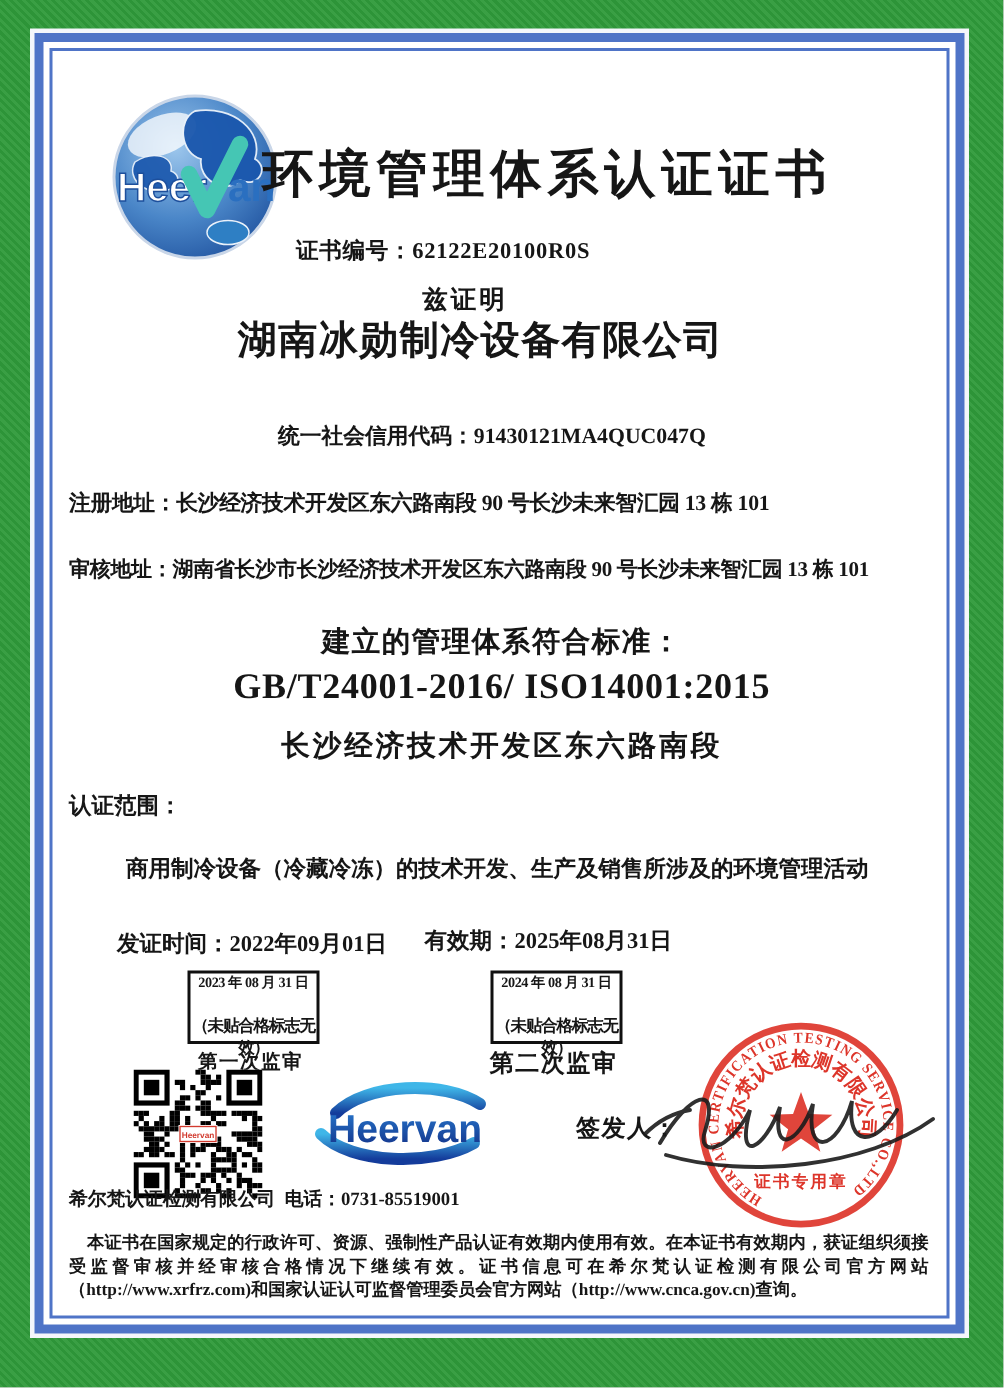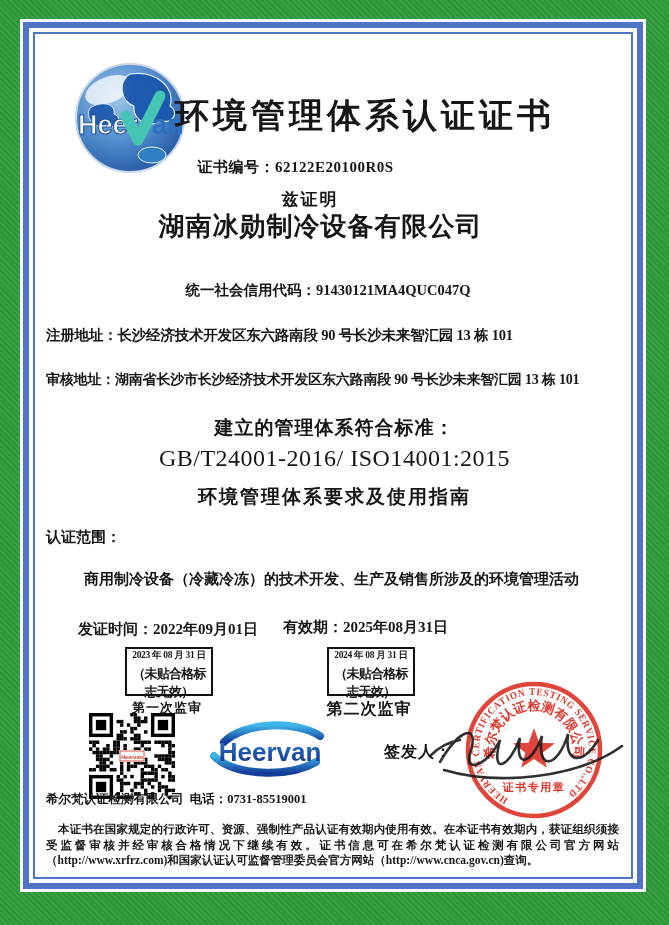--- a/index.html
+++ b/index.html
@@ -21,29 +21,29 @@
   .pre{white-space:pre;}
 
   .title{top:93px;left:150px;width:430px;font-size:34px;font-weight:bold;letter-spacing:4px;}
   .certno{top:158px;left:0;width:591px;font-size:15px;font-weight:bold;letter-spacing:.5px;}
   .hereby{top:188px;left:0;width:620px;font-size:17px;font-weight:bold;letter-spacing:2px;}
   .company{top:209px;left:0;width:641px;font-size:26px;font-weight:bold;letter-spacing:1px;}
   .credit{top:281px;left:0;width:656px;font-size:14.5px;font-weight:bold;}
   .regaddr{top:326px;left:46px;font-size:14.5px;font-weight:bold;letter-spacing:-.2px;}
   .auditaddr{top:371px;left:46px;font-size:14px;font-weight:bold;letter-spacing:-.2px;}
   .stdhead{top:415px;left:0;width:669px;font-size:19px;font-weight:bold;letter-spacing:1px;}
-  .stdcode{top:445px;left:0;width:669px;font-size:24px;font-weight:normal;letter-spacing:.5px;}
+  .stdcode{top:445px;left:0;width:669px;font-size:24px;font-weight:bold;letter-spacing:.5px;}
   .stdname{top:484px;left:0;width:669px;font-size:19px;font-weight:bold;letter-spacing:2px;}
   .scopelabel{top:528px;left:46px;font-size:15px;font-weight:bold;}
   .scopetext{top:570px;left:84px;font-size:15px;font-weight:bold;}
   .issue{top:620px;left:78px;font-size:15px;font-weight:bold;}
   .valid{top:618px;left:283px;font-size:15px;font-weight:bold;}
   .datebox{position:absolute;width:84px;height:45px;border:2px solid #101010;text-align:center;background:#fff;}
   .datebox .d{font-size:9.5px;font-weight:bold;white-space:pre;letter-spacing:-.3px;}
-  .datebox .n{font-size:13px;font-weight:bold;margin-top:3px;letter-spacing:-.8px;}
+  .datebox .n{font-size:11px;font-weight:bold;margin-top:14px;letter-spacing:-.8px;}
   .box1{left:125px;top:647px;}
   .box2{left:327px;top:647px;}
   .cap1{top:699px;left:109px;width:116px;font-size:13px;font-weight:bold;letter-spacing:1px;}
   .cap2{top:699px;left:311px;width:116px;font-size:16px;font-weight:bold;letter-spacing:1px;}
   .signer{top:742px;left:384px;font-size:16px;font-weight:bold;letter-spacing:1px;}
   .contact{top:791px;left:46px;font-size:12.5px;font-weight:bold;}
   .addrline{top:806px;left:46px;font-size:12px;font-weight:bold;}
   .legal{position:absolute;top:822px;left:46px;width:573px;font-size:11.5px;font-weight:bold;
          line-height:15.5px;text-indent:12px;text-align:justify;white-space:normal;}
   svg{display:block;}
@@ -82,21 +82,21 @@
   <div class="abs ctr company">湖南冰勋制冷设备有限公司</div>
   <div class="abs ctr credit">
     <span>统一社会信用代码：</span><span>91430121MA4QUC047Q</span>
   </div>
 
   <div class="abs regaddr">注册地址：长沙经济技术开发区东六路南段 90 号长沙未来智汇园 13 栋 101</div>
   <div class="abs auditaddr">审核地址：湖南省长沙市长沙经济技术开发区东六路南段 90 号长沙未来智汇园 13 栋 101</div>
 
   <div class="abs ctr stdhead">建立的管理体系符合标准：</div>
   <div class="abs ctr stdcode">GB/T24001-2016/ ISO14001:2015</div>
-  <div class="abs ctr stdname">环境管理体系要求及使用指南</div>
+  <div class="abs ctr stdname">长沙经济技术开发区东六路南段</div>
 
   <div class="abs scopelabel">认证范围：</div>
   <div class="abs scopetext">商用制冷设备（冷藏冷冻）的技术开发、生产及销售所涉及的环境管理活动</div>
 
   <div class="abs issue">
     <span>发证时间：</span><span>2022年09月01日</span>
   </div>
   <div class="abs valid">
     <span>有效期：</span><span>2025年08月31日</span>
   </div>

